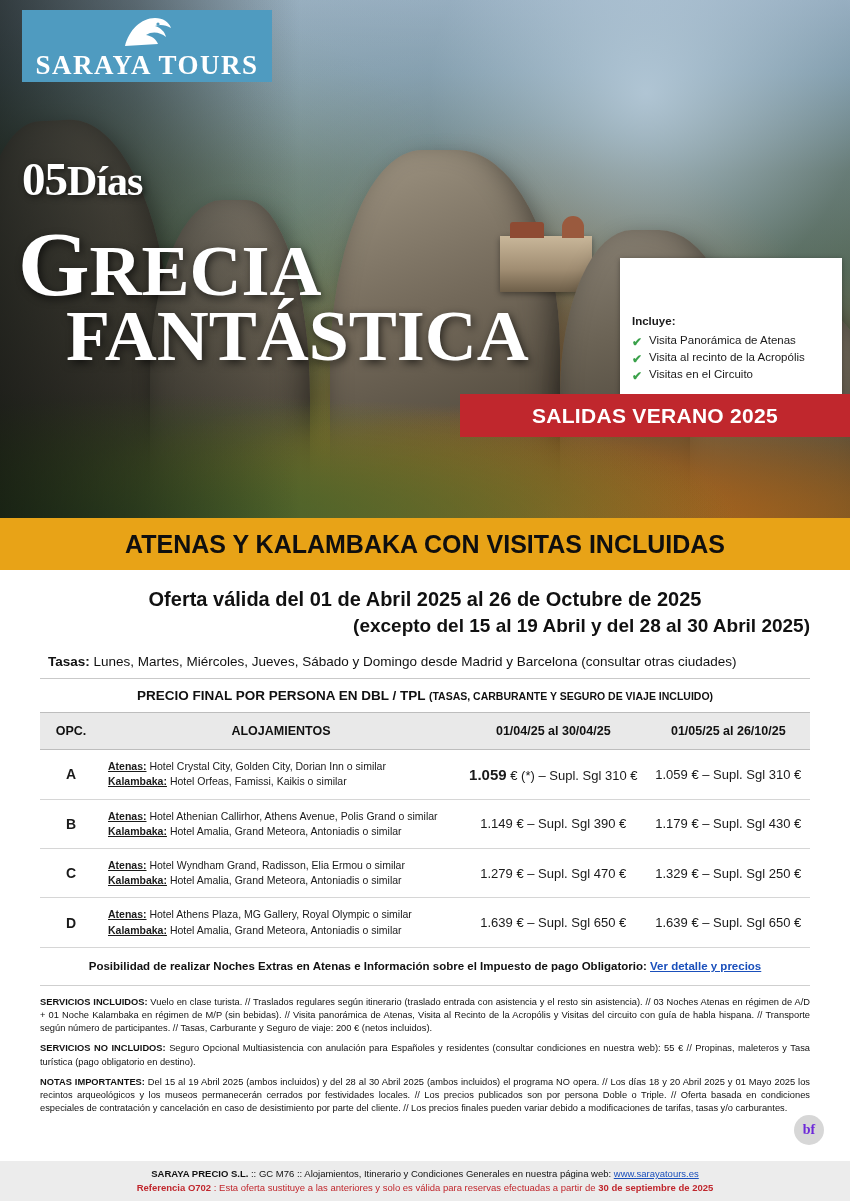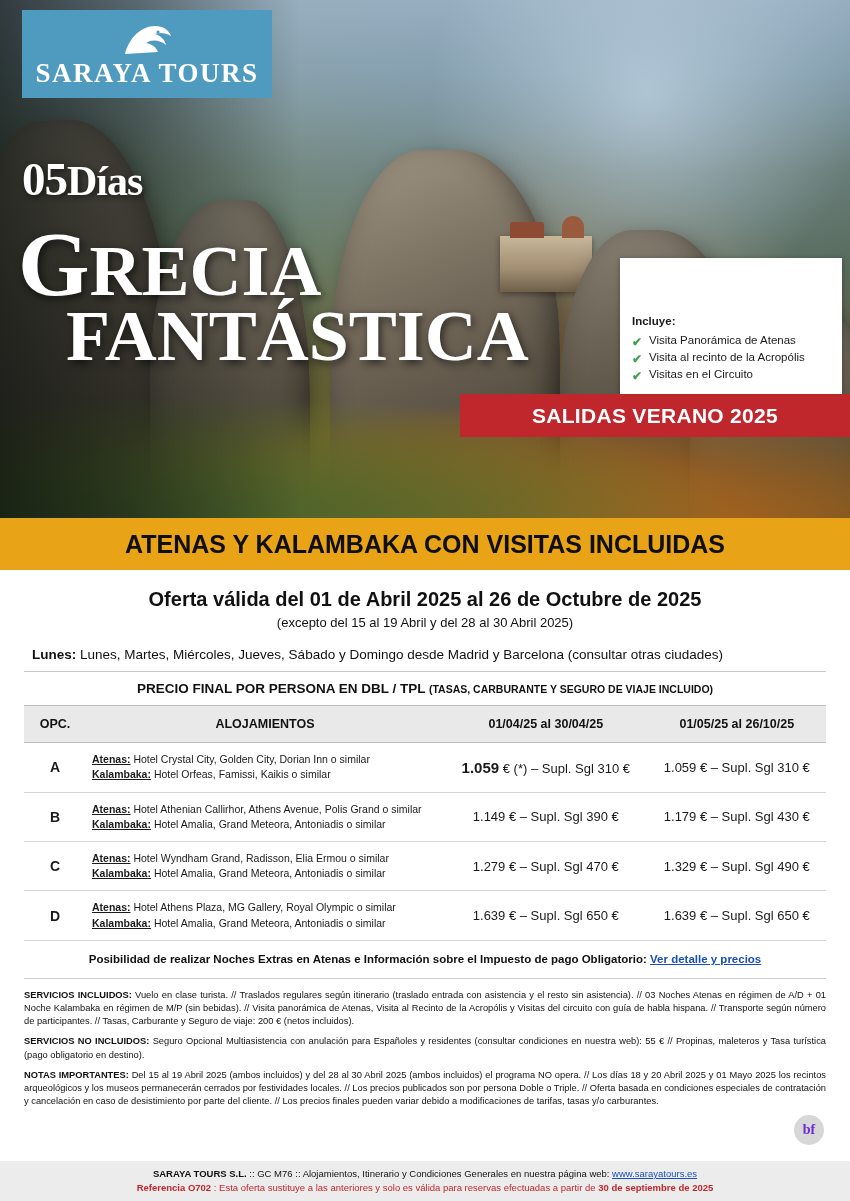--- a/index.html
+++ b/index.html
@@ -65,21 +65,21 @@
       radial-gradient(ellipse at 88% 100%, #7d5a22 0%, rgba(125,90,34,0) 58%);
   }
   .hero-left-fade {
     position:absolute; left:0; top:0; width:300px; height:518px;
     background: linear-gradient(90deg, rgba(10,14,12,0.72) 0%, rgba(10,14,12,0.45) 45%, rgba(10,14,12,0) 100%);
   }
 
   
   .logo-box {
     position:absolute; left:22px; top:10px;
-    width:250px; height:88px;
+    width:250px; height:72px;
     background:#4f9bc0;
     display:flex; flex-direction:column; align-items:center; justify-content:center;
   }
   .logo-bird { width:60px; height:40px; position:relative; margin-bottom:-2px; }
   .logo-bird svg { display:block; }
   .logo-text {
     color:#ffffff; font-size:27px; font-weight:bold; letter-spacing:1.5px;
     font-family:"Liberation Serif", serif;
   }
 
@@ -145,26 +145,26 @@
   }
 
   
   .band {
     width:850px; height:52px; background:#e8a317;
     display:flex; align-items:center; justify-content:center;
     color:#0f0f0f; font-size:25px; font-weight:bold;
   }
 
   
-  .content { padding: 0 24px; }
+  .content { padding: 0 40px; }
   .offer-line {
     text-align:center; font-size:20px; font-weight:bold; margin-top:18px; color:#111;
   }
   .offer-sub {
-    text-align:center; font-size:13px; font-weight:normal; margin-top:4px; color:#111;
+    text-align:right; font-size:19px; font-weight:bold; margin-top:4px; color:#111;
   }
   .salida-line {
     margin-top:17px; font-size:13.5px; color:#111; padding-left:8px;
   }
   .salida-line b { font-weight:bold; }
   .hr { border:0; border-top:1px solid #c9c9c9; margin:9px 0 0 0; }
 
   
   table.price {
     width:100%; border-collapse:collapse; margin-top:0;
@@ -262,21 +262,21 @@
 </div>
 
 <div class="band">ATENAS Y KALAMBAKA CON VISITAS INCLUIDAS</div>
 
 <div class="content">
 
   <div class="offer-line">Oferta válida del 01 de Abril 2025 al 26 de Octubre de 2025</div>
   <div class="offer-sub">(excepto del 15 al 19 Abril  y del 28 al 30 Abril 2025)</div>
 
   <div class="salida-line">
-    <b>Lunes:</b>
+    <b>Tasas:</b>
     <span>Lunes, Martes, Miércoles, Jueves, Sábado y Domingo desde Madrid y Barcelona (consultar otras ciudades)</span>
   </div>
   <hr class="hr">
 
   <table class="price">
     <caption>
       <span>PRECIO FINAL POR PERSONA EN DBL / TPL</span>
       <span class="small">(TASAS, CARBURANTE Y SEGURO DE VIAJE INCLUIDO)</span>
     </caption>
     <thead>
@@ -306,21 +306,21 @@
         <td class="col-p nowrap"><span>1.149 € – Supl. Sgl 390 €</span></td>
         <td class="col-p nowrap"><span>1.179 € – Supl. Sgl 430 €</span></td>
       </tr>
       <tr>
         <td class="col-opc">C</td>
         <td class="col-alo">
           <div><b>Atenas:</b> <span>Hotel Wyndham Grand, Radisson, Elia Ermou o similar</span></div>
           <div><b>Kalambaka:</b> <span>Hotel Amalia, Grand Meteora, Antoniadis o similar</span></div>
         </td>
         <td class="col-p nowrap"><span>1.279 € – Supl. Sgl 470 €</span></td>
-        <td class="col-p nowrap"><span>1.329 € – Supl. Sgl 490 €</span></td>
+        <td class="col-p nowrap"><span>1.329 € – Supl. Sgl 250 €</span></td>
       </tr>
       <tr>
         <td class="col-opc">D</td>
         <td class="col-alo">
           <div><b>Atenas:</b> <span>Hotel Athens Plaza, MG Gallery, Royal Olympic o similar</span></div>
           <div><b>Kalambaka:</b> <span>Hotel Amalia, Grand Meteora, Antoniadis o similar</span></div>
         </td>
         <td class="col-p nowrap"><span>1.639 € – Supl. Sgl 650 €</span></td>
         <td class="col-p nowrap"><span>1.639 € – Supl. Sgl 650 €</span></td>
       </tr>
@@ -342,18 +342,18 @@
   </div>
   <div class="fineprint">
     <b>NOTAS IMPORTANTES:</b><span> Del 15 al 19 Abril 2025 (ambos incluidos) y del 28 al 30 Abril 2025 (ambos incluidos) el programa NO opera. // Los días 18 y 20 Abril 2025 y 01 Mayo 2025 los recintos arqueológicos y los museos permanecerán cerrados por festividades locales. // Los precios publicados son por persona Doble o Triple. // Oferta basada en condiciones especiales de contratación y cancelación en caso de desistimiento por parte del cliente. // Los precios finales pueden variar debido a modificaciones de tarifas, tasas y/o carburantes.</span>
   </div>
 </div>
 
 <div class="bf">bf</div>
 
 <div class="footer">
   <div class="footer-l1">
-    <span>SARAYA TOURS S.L.</span><span class="norm"> :: GC M76 ::  Alojamientos, Itinerario y Condiciones Generales en nuestra página web: </span><a href="#">www.sarayatours.es</a>
+    <span>SARAYA PRECIO S.L.</span><span class="norm"> :: GC M76 ::  Alojamientos, Itinerario y Condiciones Generales en nuestra página web: </span><a href="#">www.sarayatours.es</a>
   </div>
   <div class="footer-l2">
     <b>Referencia O702</b><span> : Esta oferta sustituye a las anteriores y solo es válida para reservas efectuadas a partir de </span><b>30 de septiembre de 2025</b>
   </div>
 </div>
 
 </body></html>

